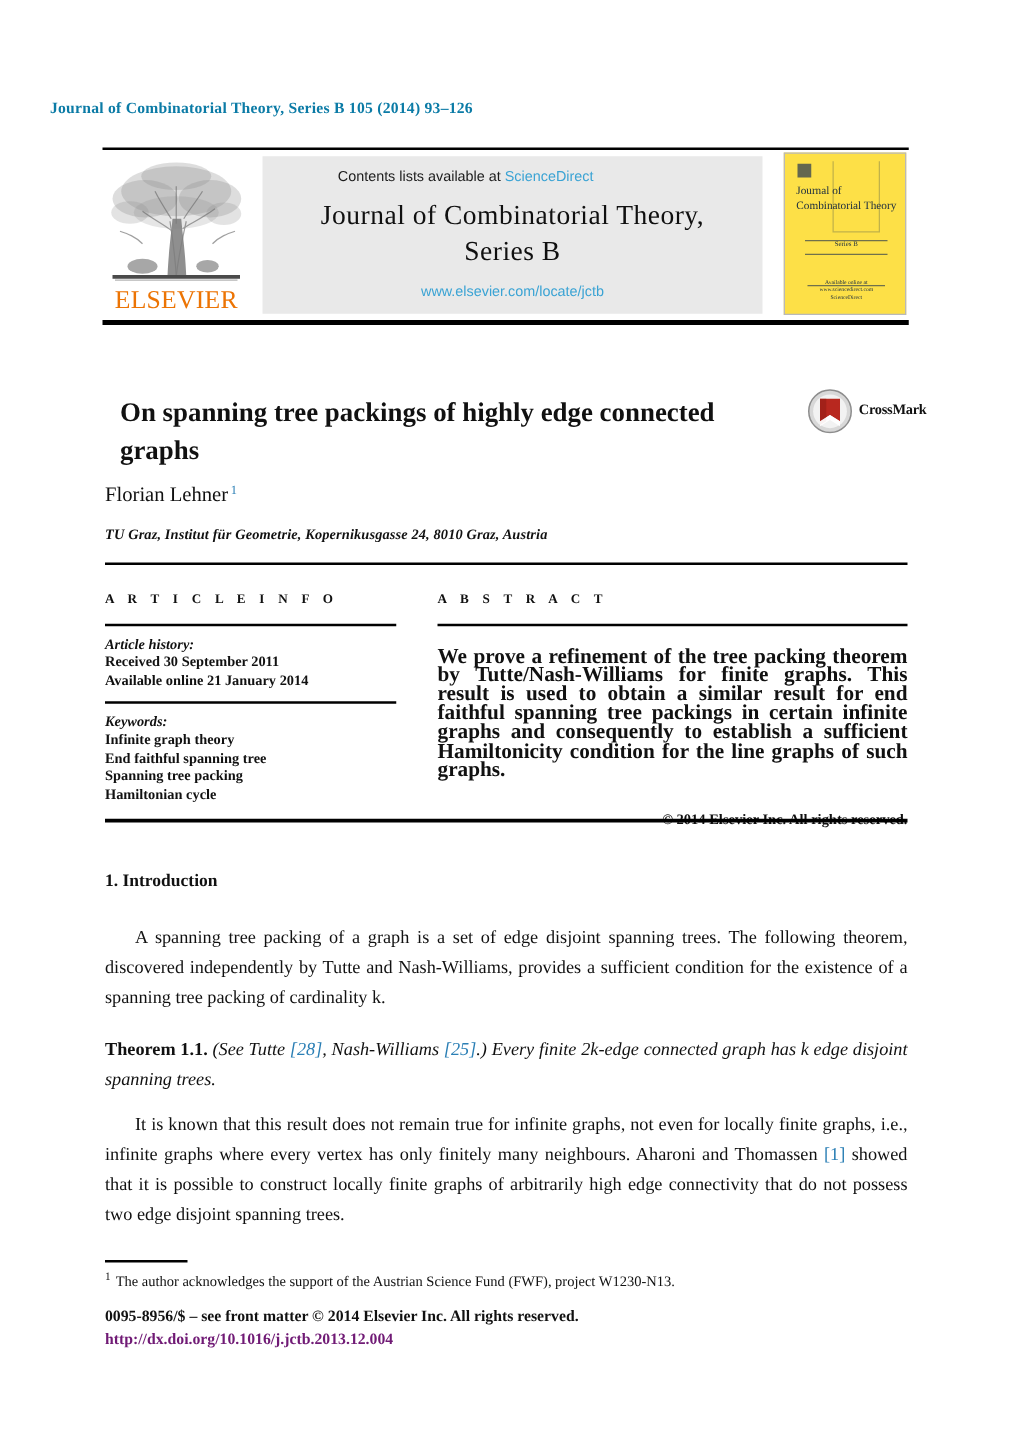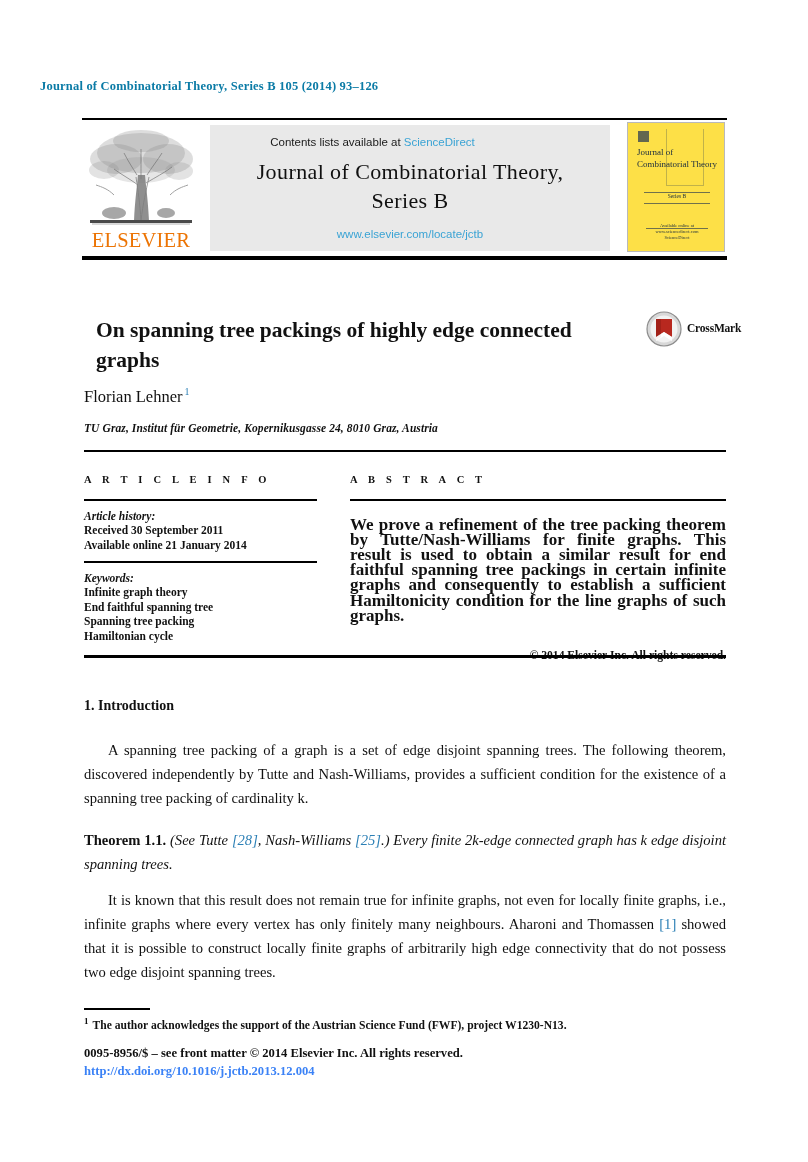--- a/index.html
+++ b/index.html
@@ -337,39 +337,39 @@
     width: 66px;
     height: 1.5px;
     background: #000;
   }
   .footnote {
     position: absolute;
     left: 84px; top: 1014px;
     width: 642px;
     font-size: 11.6px;
     line-height: 15px;
-    font-weight: bold;
+    font-weight: normal;
     color: #111;
   }
   .footnote sup {
     font-size: 9px;
     vertical-align: super;
     margin-right: 4px;
   }
   .footer {
     position: absolute;
     left: 84px; top: 1044px;
     width: 642px;
     font-size: 12.6px;
     line-height: 18px;
     font-weight: bold;
     color: #111;
   }
   .footer .doi {
-    color: #3b82f6;
+    color: #701a75;
     display: block;
   }
 </style>
 </head>
 <body>
 
 <div class="page">
 
   <div class="running-head">Journal of Combinatorial Theory, Series B 105 (2014) 93–126</div>
 

